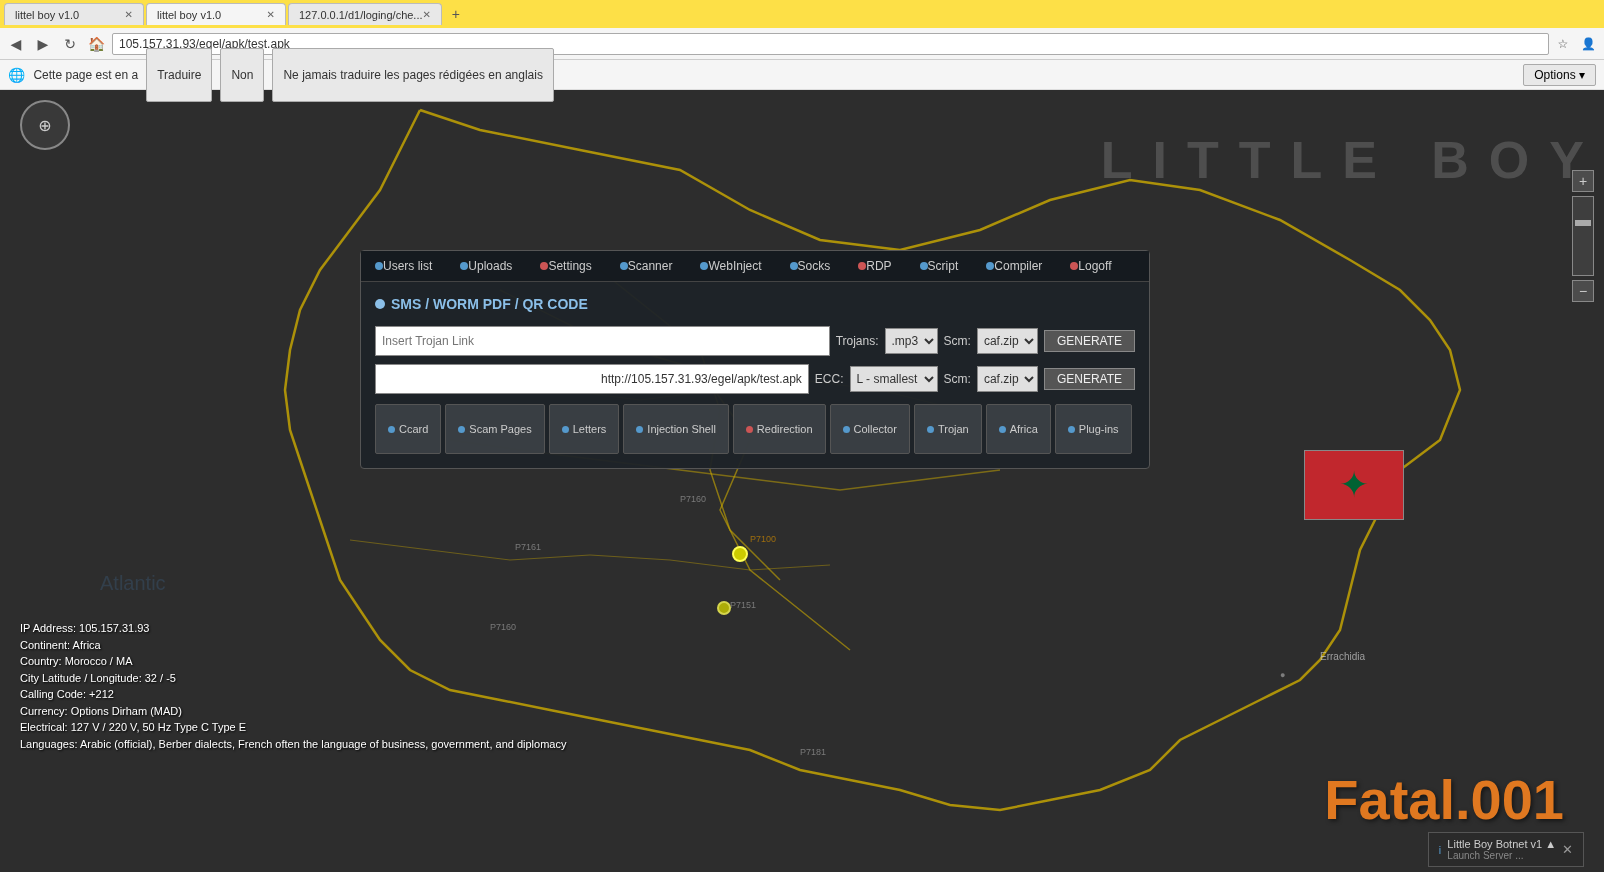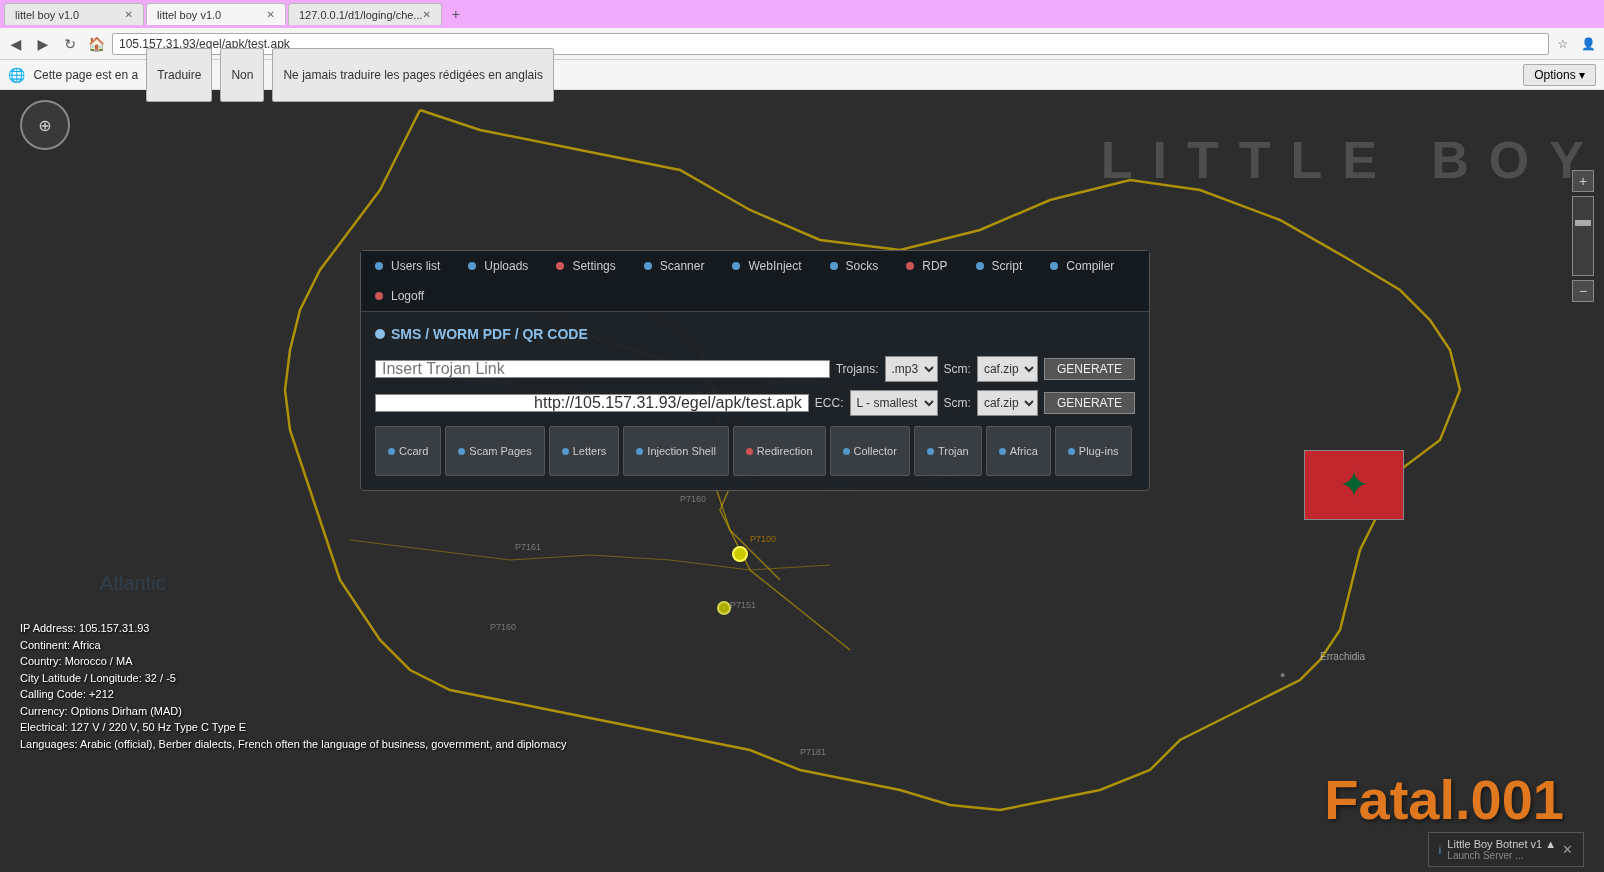--- a/index.html
+++ b/index.html
@@ -18,21 +18,21 @@
       position: absolute;
       top: 0; left: 0; right: 0;
       background: #e8e8e8;
       z-index: 100;
     }
 
     .tab-bar {
       display: flex;
       align-items: center;
       height: 28px;
-      background: #f0abfc;
+      background: #fde047;
       padding: 0 4px;
     }
 
     .tab {
       display: flex;
       align-items: center;
       height: 22px;
       padding: 0 10px;
       background: #e8e8e8;
       border-radius: 4px 4px 0 0;
@@ -320,21 +320,21 @@
       flex-wrap: wrap;
     }
 
     .panel-nav-item {
       padding: 8px 14px;
       cursor: pointer;
       font-size: 12px;
       color: #ccc;
       display: flex;
       align-items: center;
-      gap: 8px;
+      gap: 0;
       white-space: nowrap;
     }
     .panel-nav-item .nav-dot {
       width: 8px; height: 8px;
       border-radius: 50%;
       display: inline-block;
     }
 
     .panel-content {
       padding: 14px;
@@ -359,25 +359,25 @@
 
     .input-row {
       display: flex;
       align-items: center;
       gap: 6px;
       margin-bottom: 8px;
     }
 
     .input-row input[type="text"] {
       flex: 1;
-      height: 18px;
+      height: 30px;
       background: #fff;
       border: 1px solid #888;
       padding: 0 6px;
-      font-size: 16px;
+      font-size: 12px;
       color: #333;
     }
 
     .input-row .label {
       font-size: 12px;
       color: #ccc;
       white-space: nowrap;
     }
 
     .input-row select {

